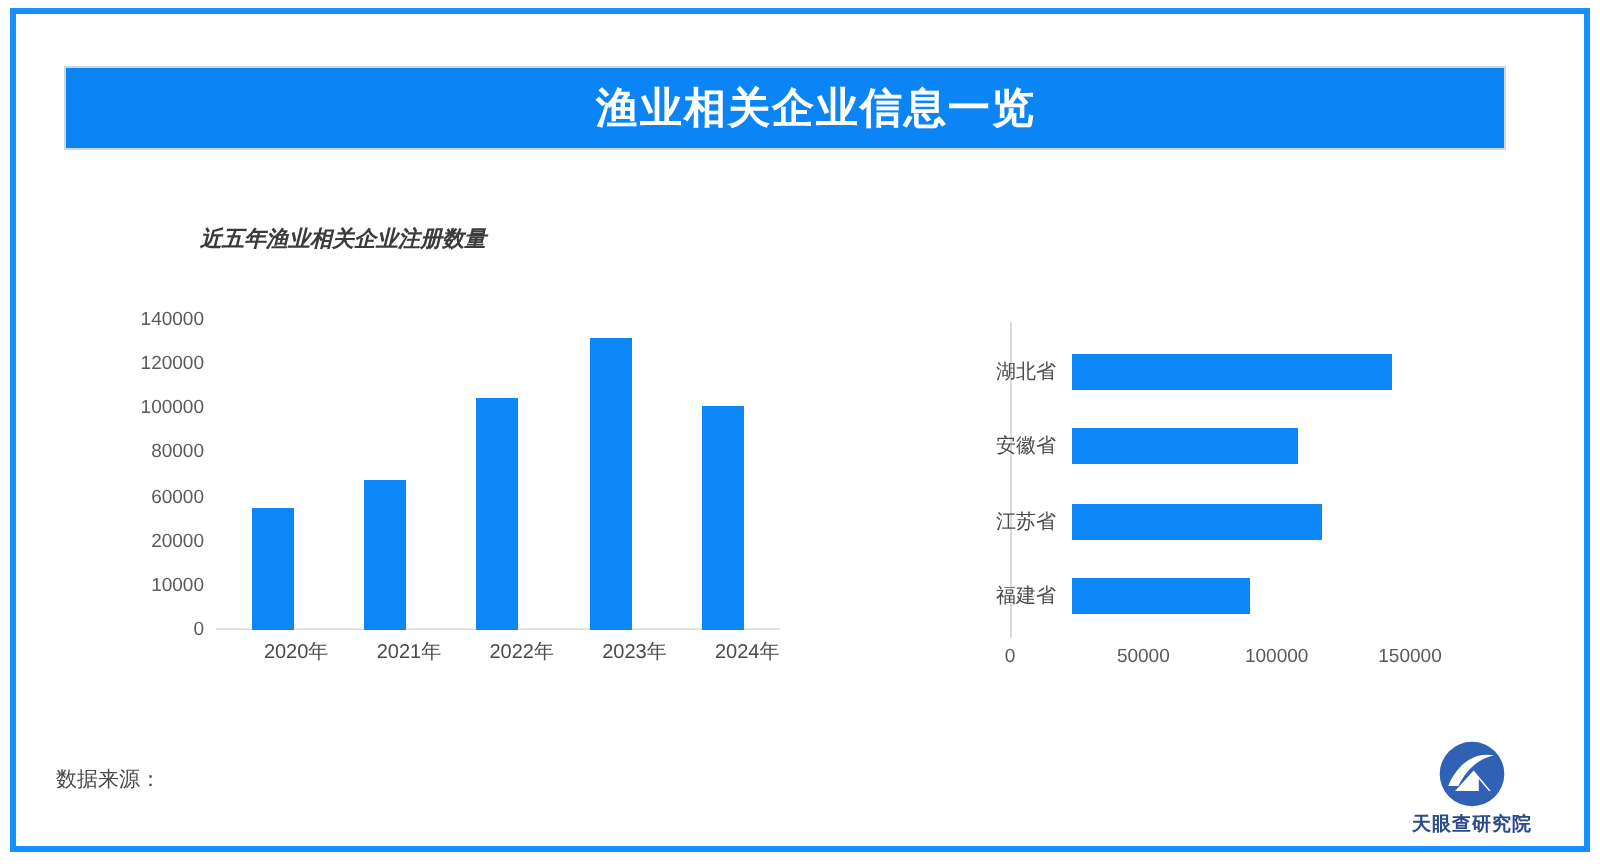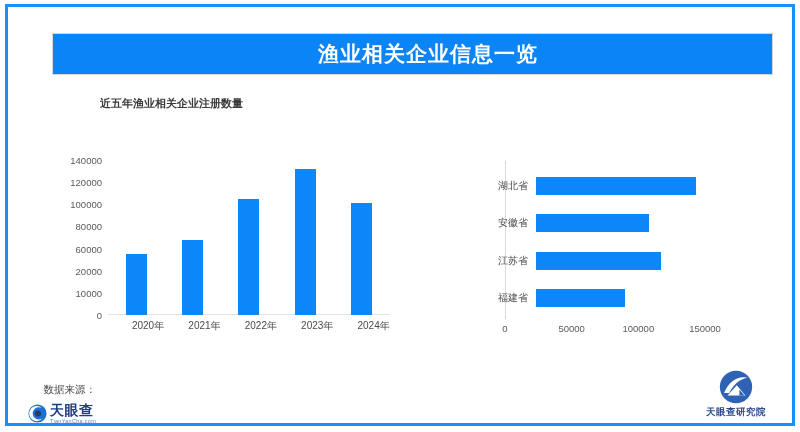--- a/index.html
+++ b/index.html
@@ -27,21 +27,21 @@
     top: 4px;
     width: 790px;
     height: 422px;
     border: 3px solid #1890ff;
     box-sizing: border-box;
     pointer-events: none;
   }
   
   .banner {
     position: absolute;
-    left: 52px;
+    left: 32px;
     top: 33px;
     width: 721px;
     height: 42px;
     background: #0b84f5;
     border: 1px solid #cfd8e0;
     box-sizing: border-box;
     display: flex;
     align-items: center;
     justify-content: center;
     padding-left: 31px;
@@ -64,21 +64,21 @@
     font-family: "DejaVu Sans", "Liberation Sans", sans-serif;
   }
   
   #left-chart {
     position: absolute;
     left: 30px;
     top: 95px;
     width: 380px;
     height: 260px;
   }
-  #left-title { left: 100px; top: 96px; }
+  #left-title { left: 100px; top: 112px; font-style: italic; }
 
   .vplot {
     position: absolute;
     left: 78px;      
     top: 65px;
     width: 282px;
     height: 155px;
   }
   .v-baseline {
     position: absolute;
@@ -212,23 +212,22 @@
     color: #5a5a5a;
     white-space: nowrap;
     font-family: "Liberation Sans", sans-serif;
   }
   
   .source-wrap {
     position: absolute;
     left: 28px;
     top: 383px;
     display: flex;
-    align-items: flex-end;
-    gap: 6px;
-    flex-direction: column;
+    align-items: center;
+    gap: 18px;
   }
   .source-label {
     font-size: 10.5px;
     color: #4a4a4a;
     font-family: "DejaVu Sans", "Liberation Sans", sans-serif;
   }
   .tyc-logo {
     display: flex;
     align-items: center;
     gap: 3px;
@@ -358,31 +357,20 @@
           <span class="h-xtick" style="left: 0px;">0</span>
           <span class="h-xtick" style="left: 66.6667px;">50000</span>
           <span class="h-xtick" style="left: 133.333px;">100000</span>
           <span class="h-xtick" style="left: 200px;">150000</span>
         </div>
     </div>
   </div>
 
   <div class="source-wrap">
     <span class="source-label">数据来源：</span>
-    <span class="tyc-logo">
-      <svg class="tyc-mark" viewBox="0 0 40 40">
-        <circle cx="20" cy="20" r="19" fill="#1f6fd0"></circle>
-        <path d="M30 9 A16 16 0 1 0 31 30 A13 13 0 1 1 30 9 Z" fill="#ffffff"></path>
-        <circle cx="21" cy="20" r="6.5" fill="#243b6b"></circle>
-      </svg>
-      <span class="tyc-texts">
-        <span class="tyc-name">天眼查</span>
-        <span class="tyc-domain">TianYanCha.com</span>
-      </span>
-    </span>
   </div>
 
   <div class="research-logo">
     <svg class="research-mark" viewBox="0 0 40 40">
       <circle cx="20" cy="20" r="19" fill="#2f62b5"></circle>
       <path d="M6 27 C12 13 22 7 33 9 C24 11 17 17 12 27 Z" fill="#ffffff"></path>
       <path d="M10 30 L21 18 L31 30 Z" fill="#ffffff"></path>
       <path d="M24 30 L24 23 L30 30 Z" fill="#2f62b5"></path>
     </svg>
     <span class="research-name">天眼查研究院</span>

